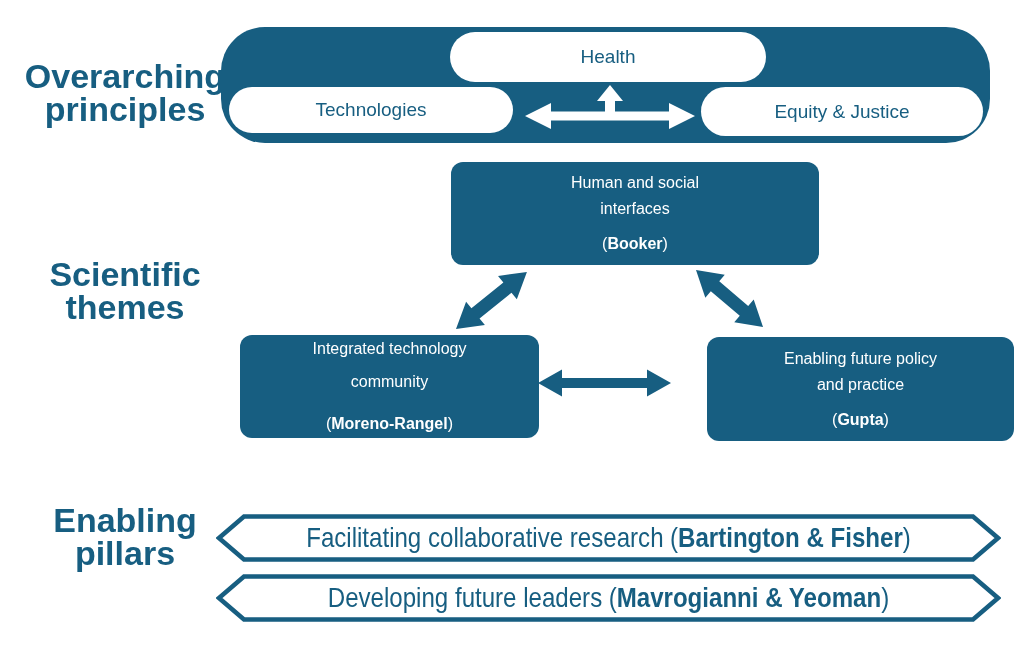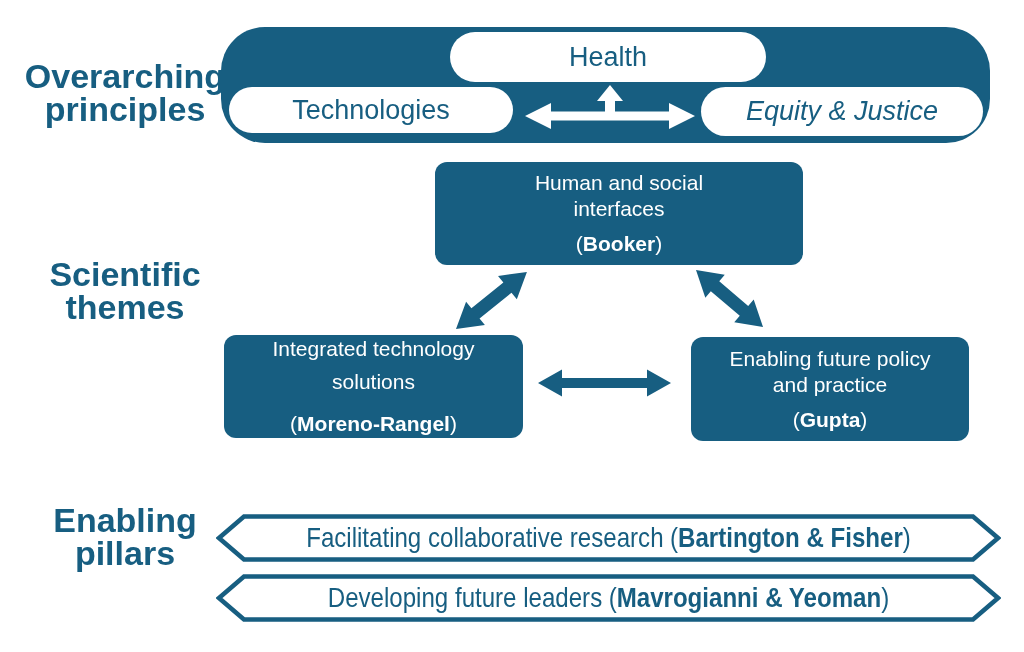--- a/index.html
+++ b/index.html
@@ -16,36 +16,36 @@
   .side-label.themes{top:258px;}
   .side-label.pillars{top:504px;}
 
   
   .band{
     position:absolute;left:221px;top:27px;width:769px;height:116px;
     background:#175E81;border-radius:44px;
   }
   .pill{
     position:absolute;background:#ffffff;display:flex;align-items:center;justify-content:center;
-    color:#175E81;font-size:27px;
+    color:#175E81;font-size:19px;
   }
   .pill-health{left:229px;top:5px;width:316px;height:50px;border-radius:25px;}
   .pill-tech{left:8px;top:60px;width:284px;height:46px;border-radius:25px;}
-  .pill-equity{left:480px;top:60px;width:282px;height:49px;border-radius:25px;font-style:italic;}
+  .pill-equity{left:480px;top:60px;width:282px;height:49px;border-radius:25px;}
   .band-arrows{position:absolute;left:0;top:0;width:769px;height:116px;}
 
   
   .theme-box{
     position:absolute;background:#175E81;border-radius:12px;color:#ffffff;
     display:flex;flex-direction:column;align-items:center;justify-content:center;
-    font-size:21px;line-height:26px;text-align:center;
+    font-size:16px;line-height:26px;text-align:center;margin-left:16px;
   }
   .box-booker{left:435px;top:162px;width:368px;height:103px;}
   .box-moreno{left:224px;top:335px;width:299px;height:103px;gap:7px;}
-  .box-gupta{left:691px;top:337px;width:278px;height:104px;}
+  .box-gupta{left:691px;top:337px;width:307px;height:104px;}
   .t-lead{margin-top:9px;}
   .t-lead b, .p-text b{font-weight:bold;}
 
   .overlay{position:absolute;left:0;top:0;width:1024px;height:652px;pointer-events:none;}
 
   
   .pillar{position:absolute;left:216px;width:785px;height:50px;}
   .pillar svg{position:absolute;left:0;top:0;}
   .p-text{
     position:absolute;left:0;top:0;width:785px;height:50px;
@@ -92,21 +92,21 @@
   </div>
 
   <div class="theme-box box-booker">
     <div>Human and social</div>
     <div>interfaces</div>
     <div class="t-lead"><span>(</span><b>Booker</b><span>)</span></div>
   </div>
 
   <div class="theme-box box-moreno">
     <div>Integrated technology</div>
-    <div>solutions</div>
+    <div>community</div>
     <div class="t-lead"><span>(</span><b>Moreno-Rangel</b><span>)</span></div>
   </div>
 
   <div class="theme-box box-gupta">
     <div>Enabling future policy</div>
     <div>and practice</div>
     <div class="t-lead"><span>(</span><b>Gupta</b><span>)</span></div>
   </div>
 
   <svg class="overlay" viewBox="0 0 1024 652">

